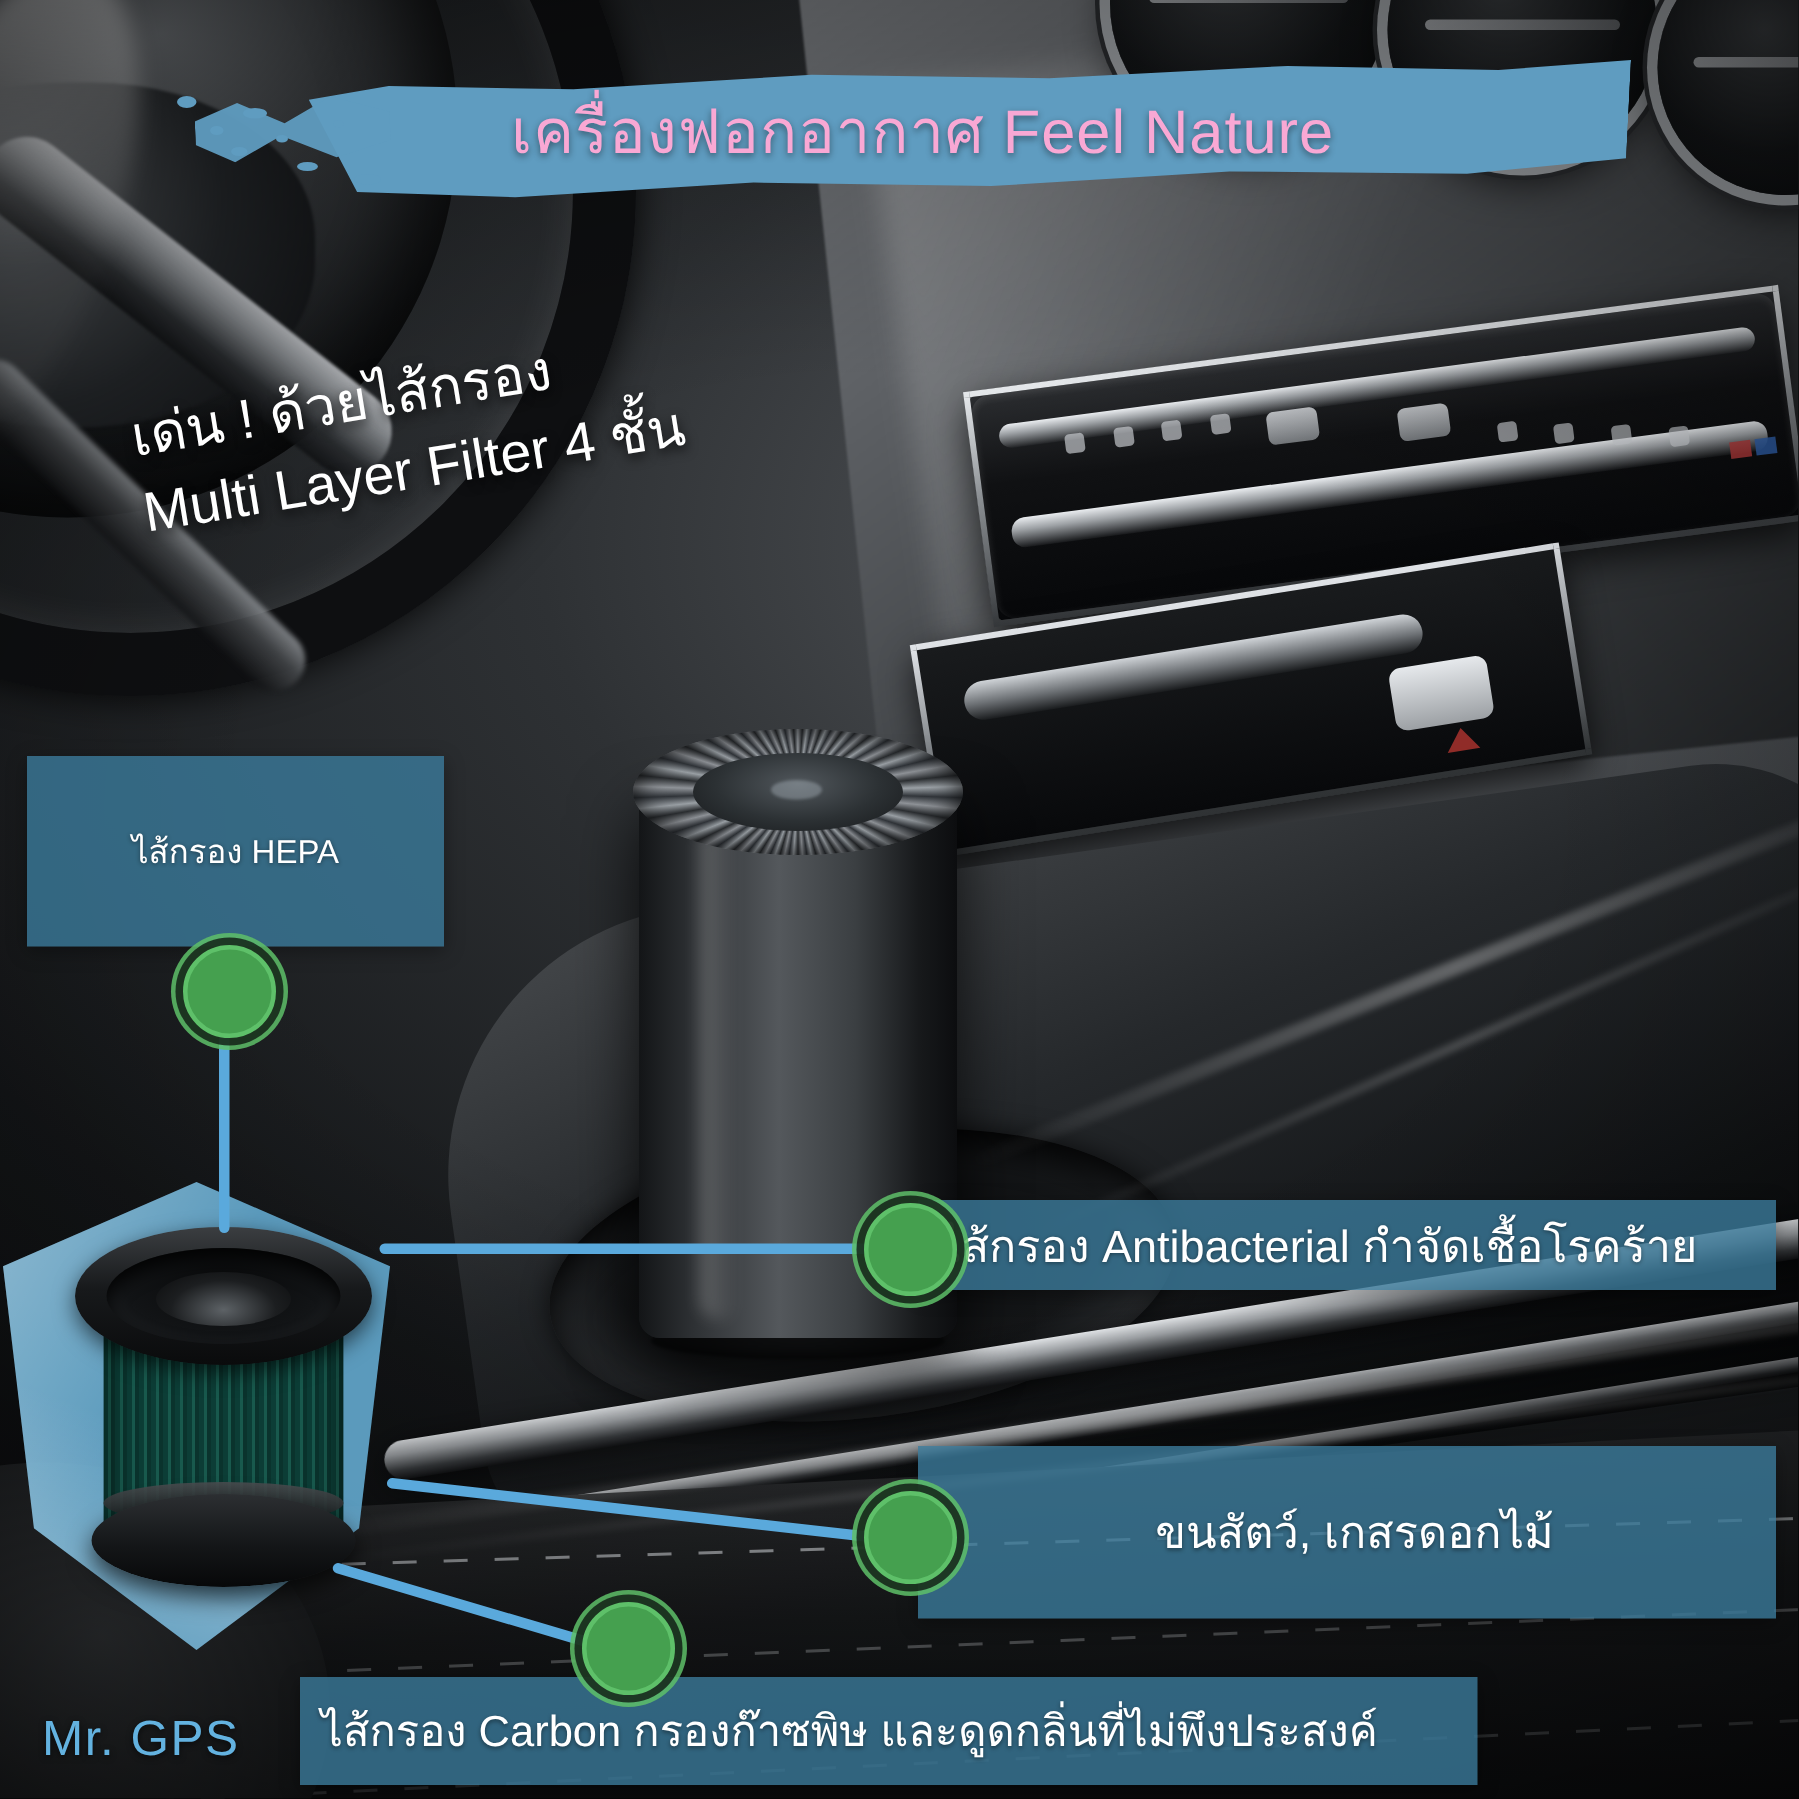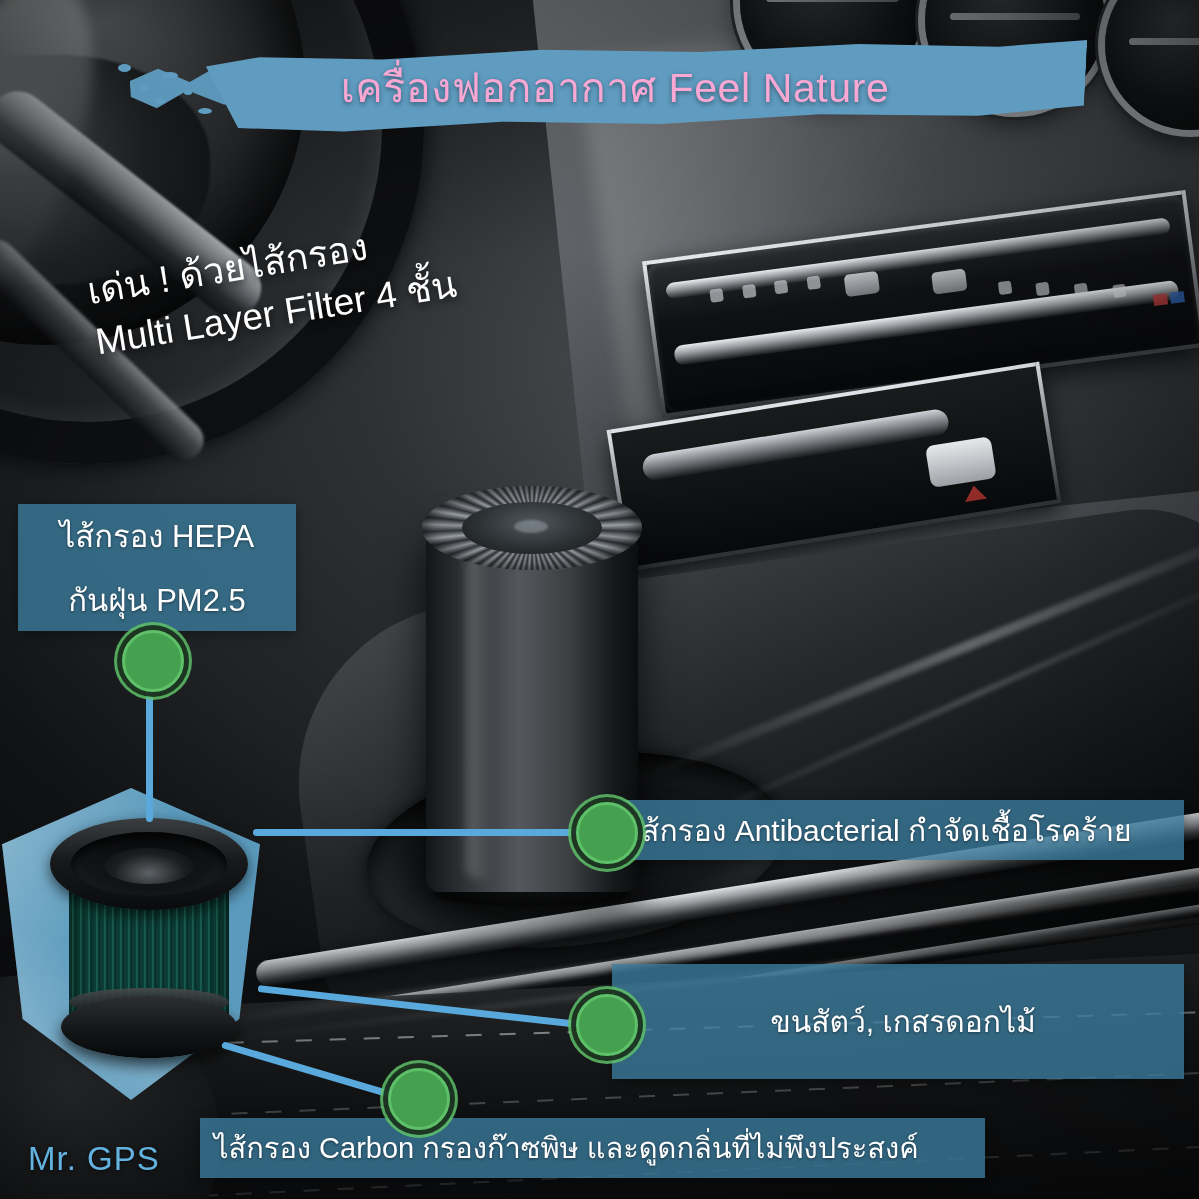--- a/index.html
+++ b/index.html
@@ -203,32 +203,32 @@
   .p-base{position:absolute;left:16px;bottom:-6px;width:196px;height:24px;border-radius:50%;
       background:radial-gradient(ellipse at 50% 30%, #2a2d30, #0a0b0c 70%);filter:blur(1px);}
 
   
   .cbox{position:absolute;background:rgba(59,122,155,.80);color:#fff;
         box-shadow:0 3px 12px rgba(0,0,0,.35);}
   .cbox .txt{color:#fff;text-shadow:0 1px 3px rgba(0,0,0,.45);white-space:nowrap;}
 
   #box-hepa{left:18px;top:504px;width:278px;height:127px;
       display:flex;flex-direction:column;align-items:center;justify-content:center;gap:14px;}
-  #box-hepa .txt{font-size:31px;}
+  #box-hepa .txt{font-size:22px;}
 
   #box-anti{left:612px;top:800px;width:558px;height:60px;
       display:flex;align-items:center;padding-left:14px;}
   #box-anti .txt{font-size:30px;}
 
   #box-primary{left:612px;top:964px;width:558px;height:115px;
       display:flex;flex-direction:column;justify-content:center;padding-left:14px;gap:6px;}
   #box-primary .txt{font-size:30px;}
   #box-primary .txt.r2{text-align:center;padding-right:4px;}
 
-  #box-carbon{left:200px;top:1118px;width:771px;height:60px;
+  #box-carbon{left:200px;top:1118px;width:771px;height:72px;
       display:flex;align-items:center;padding-left:14px;}
   #box-carbon .txt{font-size:29px;}
 
   
   .leader{position:absolute;background:#5aa9dc;transform-origin:left center;height:7px;border-radius:4px;}
   .dot{position:absolute;width:56px;height:56px;border-radius:50%;
        background:#45a04f;border:3px solid #5ec069;
        box-shadow:0 0 0 5px rgba(10,14,12,.75), 0 0 0 8px rgba(94,192,105,.85);}
 
   
@@ -345,21 +345,20 @@
     <div class="p-top-dot"></div>
   </div>
 
   <div class="leader" style="left:146px;top:672px;width:7px;height:150px;border-radius:4px;"></div>
   <div class="leader" style="left:253px;top:829px;width:360px;"></div>
   <div class="leader" style="left:258px;top:985px;width:352px;transform:rotate(6.4deg);"></div>
   <div class="leader" style="left:222px;top:1041px;width:208px;transform:rotate(16.5deg);"></div>
 
   <div class="cbox" id="box-hepa">
     <div class="txt">ไส้กรอง HEPA</div>
-    <div class="txt">กันฝุ่น PM2.5</div>
   </div>
   <div class="dot" style="left:122px;top:630px;"></div>
 
   <div class="cbox" id="box-anti">
     <div class="txt">ไส้กรอง Antibacterial กำจัดเชื้อโรคร้าย</div>
   </div>
   <div class="dot" style="left:576px;top:802px;"></div>
 
   <div class="cbox" id="box-primary">
     <div class="txt r2">ขนสัตว์, เกสรดอกไม้</div>

